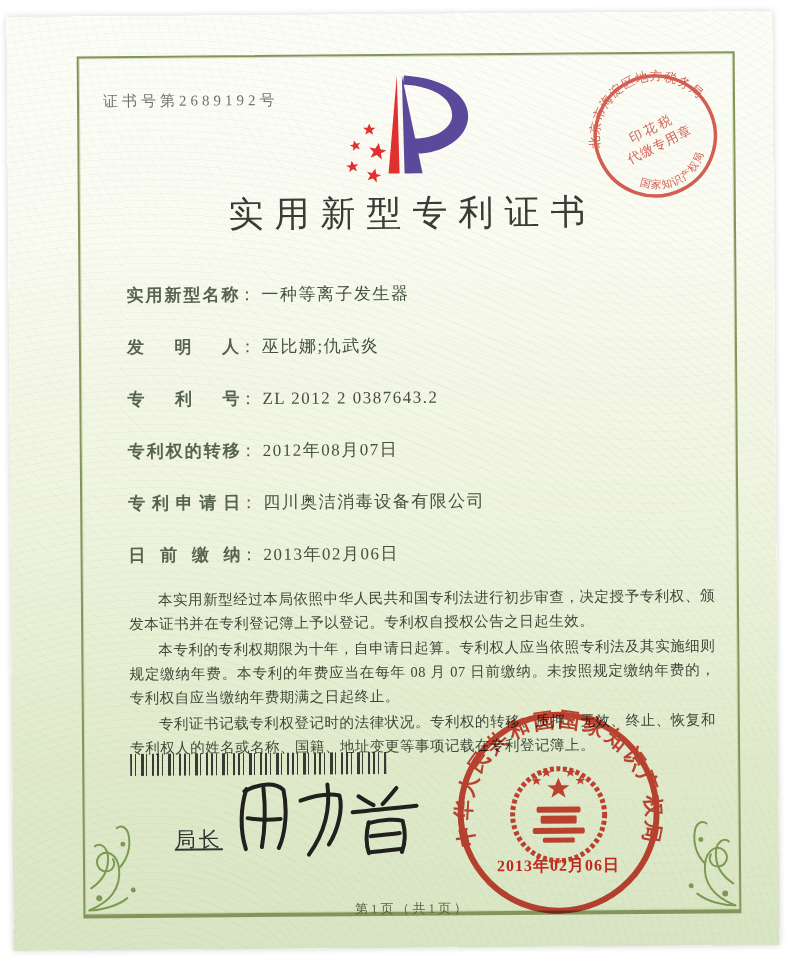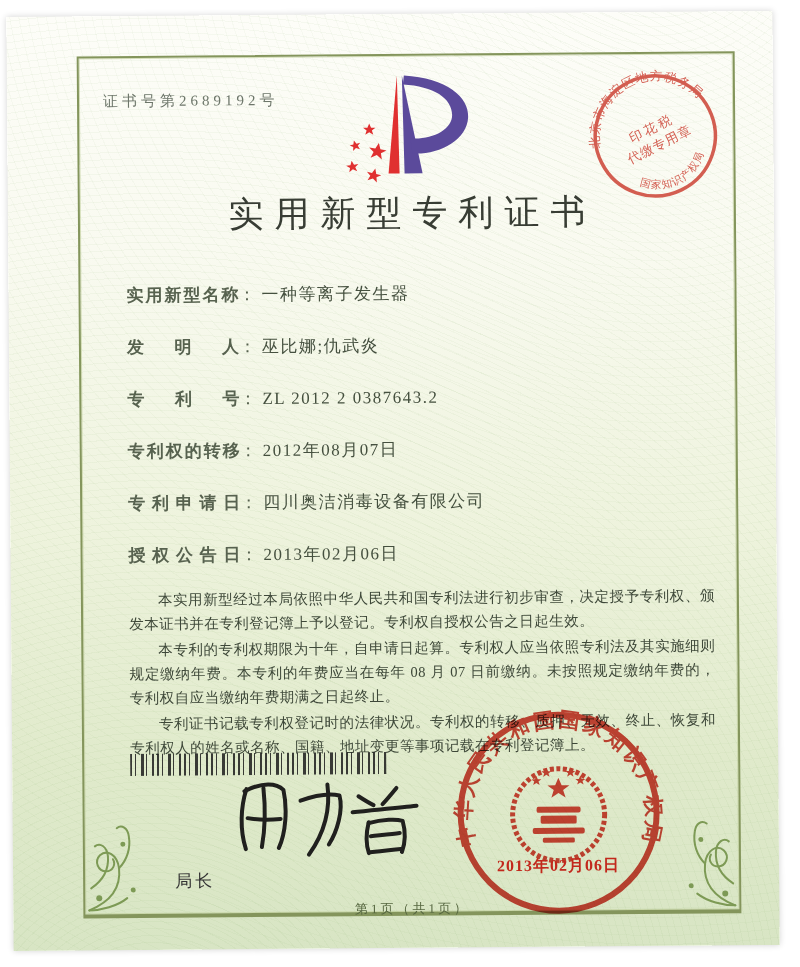--- a/index.html
+++ b/index.html
@@ -27,21 +27,21 @@
                color:#57624f;vertical-align:bottom;font-weight:bold;}
   .field-colon{color:#57624f;}
   .field-value{margin-left:6px;letter-spacing:1.5px;color:#45503f;}
   .paras{position:absolute;left:118px;right:62px;top:572px;}
   .paras p{margin:0 0 2px 0;font-size:14.5px;line-height:24px;color:#3e4839;
            text-align:justify;text-indent:2em;letter-spacing:.5px;}
   .barcode{position:absolute;left:118px;top:738px;width:256px;height:22px;opacity:.85;
     background:repeating-linear-gradient(90deg,#1b1b1b 0 2px,transparent 2px 5px,
       #1b1b1b 5px 6px,transparent 6px 11px,#1b1b1b 11px 14px,transparent 14px 16px,
       #1b1b1b 16px 17px,transparent 17px 22px,#1b1b1b 22px 24px,transparent 24px 27px);}
-  .signer-title{position:absolute;left:162px;top:854px;font-size:17px;letter-spacing:3px;color:#333;}
+  .signer-title{position:absolute;left:162px;top:810px;font-size:21px;letter-spacing:3px;color:#333;text-decoration:underline;}
   .signature{position:absolute;left:218px;top:760px;width:210px;height:95px;}
   .sr-only{position:absolute;width:1px;height:1px;overflow:hidden;clip:rect(0 0 0 0);white-space:nowrap;}
   .seal{position:absolute;left:440px;top:694px;width:212px;height:212px;opacity:.92;
         mix-blend-mode:multiply;}
   .seal-date{position:absolute;left:438px;top:843px;width:215px;text-align:center;
              font-size:16px;font-weight:bold;letter-spacing:1px;color:#c2281c;}
   .footer{position:absolute;left:70px;right:38px;top:886px;text-align:center;
           font-size:13px;letter-spacing:3px;color:#55663f;}
   .flourish{position:absolute;width:86px;height:104px;bottom:36px;}
   .flourish.left{left:70px;}
@@ -97,21 +97,21 @@
     <div class="field-row">
       <span class="field-label">专利号</span><span class="field-colon">：</span><span class="field-value">ZL 2012 2 0387643.2</span>
     </div>
     <div class="field-row">
       <span class="field-label">专利权的转移</span><span class="field-colon">：</span><span class="field-value">2012年08月07日</span>
     </div>
     <div class="field-row">
       <span class="field-label">专利申请日</span><span class="field-colon">：</span><span class="field-value">四川奥洁消毒设备有限公司</span>
     </div>
     <div class="field-row">
-      <span class="field-label">授权公告日</span><span class="field-colon">：</span><span class="field-value">2013年02月06日</span>
+      <span class="field-label">日前缴纳</span><span class="field-colon">：</span><span class="field-value">2013年02月06日</span>
     </div>
   </div>
 
   <div class="paras">
     <p>本实用新型经过本局依照中华人民共和国专利法进行初步审查，决定授予专利权、颁发本证书并在专利登记簿上予以登记。专利权自授权公告之日起生效。</p>
     <p>本专利的专利权期限为十年，自申请日起算。专利权人应当依照专利法及其实施细则规定缴纳年费。本专利的年费应当在每年 08 月 07 日前缴纳。未按照规定缴纳年费的，专利权自应当缴纳年费期满之日起终止。</p>
     <p>专利证书记载专利权登记时的法律状况。专利权的转移、质押、无效、终止、恢复和专利权人的姓名或名称、国籍、地址变更等事项记载在专利登记簿上。</p>
   </div>
 
   <div class="barcode"></div>

